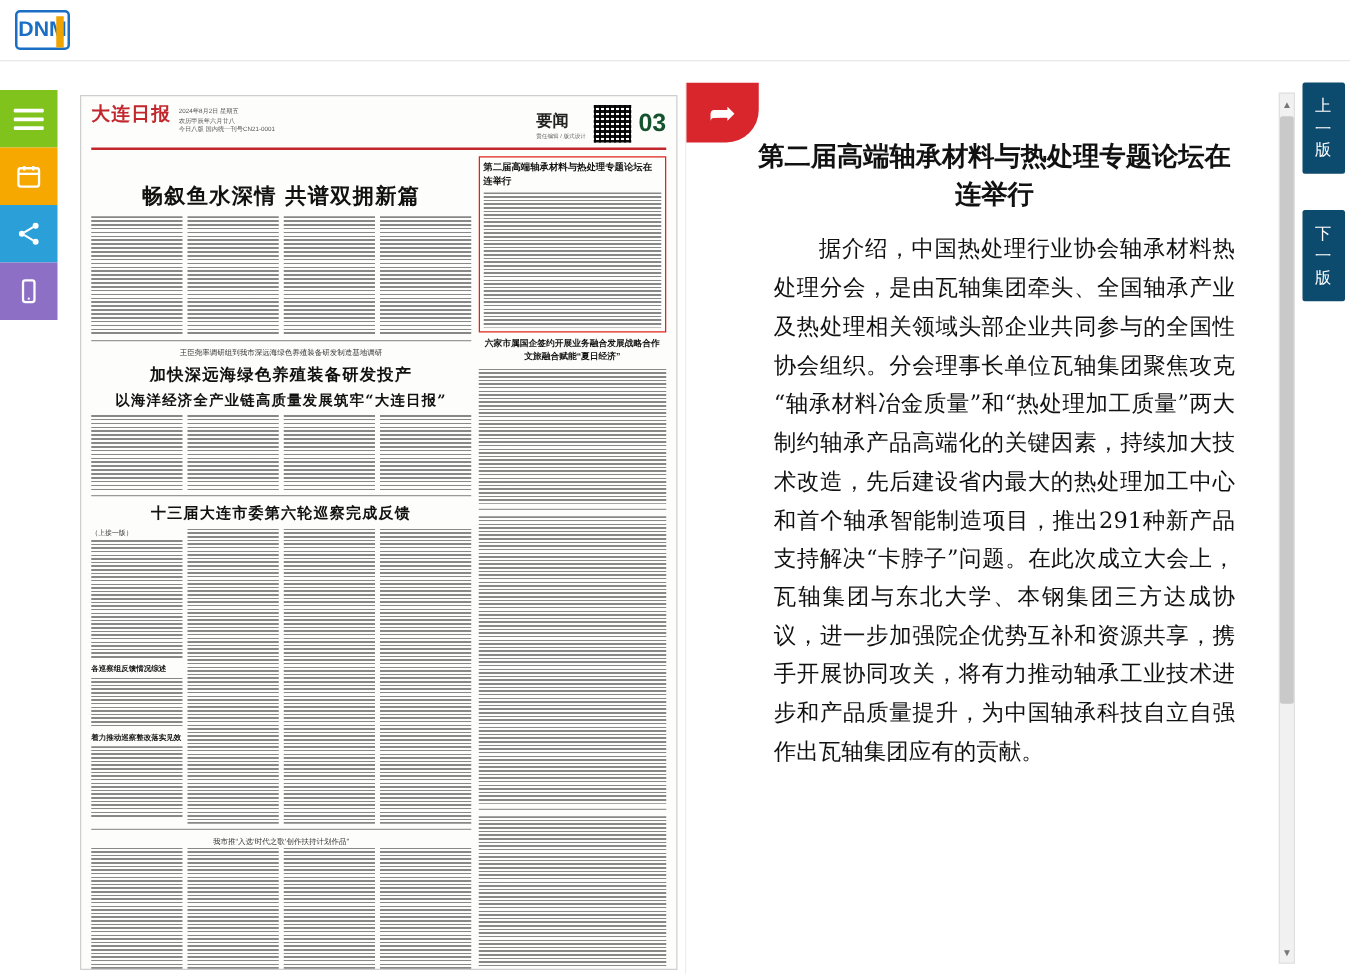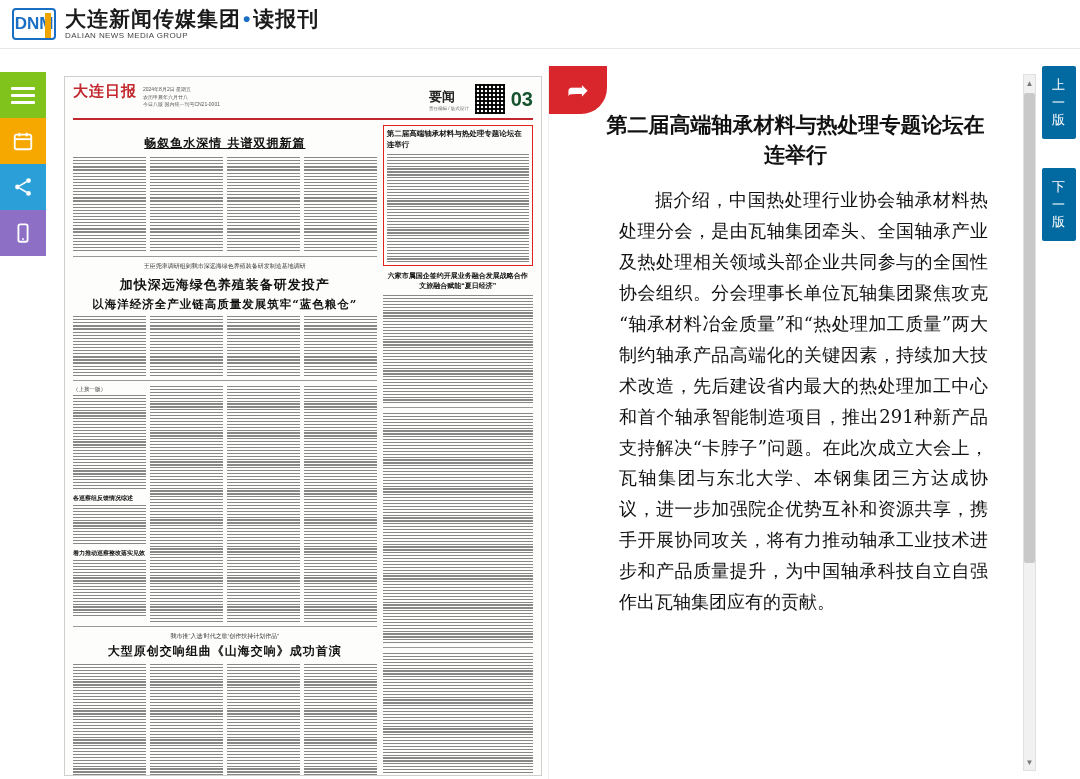--- a/index.html
+++ b/index.html
@@ -120,21 +120,21 @@
   .cols { display: flex; gap: 6px; }
   .col { flex: 1; }
   .col.wide { flex: 2.06; }
   .col.narrow { flex: 1.02; }
 
   .hl {
     font-family: "DejaVu Serif", serif;
     font-weight: bold; color: #111; text-align: center;
     letter-spacing: 1px;
   }
-  .hl.h1 { font-size: 12px; margin: 10px 0 5px; text-decoration: underline; }
+  .hl.h1 { font-size: 17px; margin: 20px 0 5px; }
   .hl.h2 { font-size: 13px; margin: 5px 0 4px; line-height: 1.4; }
   .hl.h3 { font-size: 12px; margin: 5px 0 4px; }
 
   
   .tx {
     --lh: 3.1px;
     background: repeating-linear-gradient(
       180deg, #5a5a5a 0 1.25px, rgba(0,0,0,0) 1.25px var(--lh));
     opacity: .72;
   }
@@ -212,45 +212,41 @@
     color: #777; font-size: 8px;
     cursor: pointer;
   }
   .scroll-arrow.up { top: 0; }
   .scroll-arrow.down { bottom: 0; }
 
   
   .pagebtn {
     position: absolute; right: 4px;
     width: 34px;
-    background: #0369a1;
+    background: #0c4a6e;
     color: #fff;
     font-size: 13px;
     line-height: 1.35;
     text-align: center;
     padding: 10px 6px;
     letter-spacing: 1px;
     cursor: pointer;
     border-radius: 2px;
   }
   .pagebtn.prev { top: 66px; }
   .pagebtn.next { top: 168px; text-align: center; }
 </style>
 </head>
 <body>
 
 <div class="header">
   <div class="logo-mark">
     <span>DNM</span>
     <i class="bar"></i>
   </div>
-  <div class="logo-cn">
-    <span>大连新闻传媒集团</span><span class="logo-dot">•</span><span class="logo-sub">读报刊</span>
-    <span class="logo-en">DALIAN NEWS MEDIA GROUP</span>
-  </div>
 </div>
 
 <div class="rail">
   <div class="rail-btn green">
     <span class="rail-ico hamb">
       <span></span>
         <span></span>
         <span></span>
     </span>
   </div>
@@ -310,29 +306,30 @@
         <div class="minicols">
           <div class="tx" style="height:95px"></div>
           <div class="tx" style="height:95px"></div>
           <div class="tx" style="height:95px"></div>
           <div class="tx" style="height:95px"></div>
         </div>
 
         <div class="rule thin"></div>
         <div style="text-align:center;font-size:6px;color:#333;margin-bottom:2px">王臣尧率调研组到我市深远海绿色养殖装备研发制造基地调研</div>
         <div class="hl h2">加快深远海绿色养殖装备研发投产</div>
-        <div class="hl h2" style="font-size:11.5px;margin-top:-2px">以海洋经济全产业链高质量发展筑牢“蓝色粮仓”</div>
+        <div class="hl h2" style="font-size:11.5px;margin-top:-2px">以海洋经济全产业链高质量发展筑牢“大连日报”</div>
         <div class="minicols">
           <div class="tx" style="height:60px"></div>
           <div class="tx" style="height:60px"></div>
           <div class="tx" style="height:60px"></div>
           <div class="tx" style="height:60px"></div>
         </div>
 
         <div class="rule thin"></div>
+        <div class="hl h3">十三届大连市委第六轮巡察完成反馈</div>
         <div class="minicols">
           <div>
             <div style="font-size:5.5px;color:#333;margin-bottom:2px">（上接一版）</div>
             <div class="tx s" style="height:95px"></div>
             <div style="font-size:6px;font-weight:bold;color:#111;margin:4px 0 2px">各巡察组反馈情况综述</div>
             <div class="tx s" style="height:40px"></div>
             <div style="font-size:6px;font-weight:bold;color:#111;margin:4px 0 2px">着力推动巡察整改落实见效</div>
             <div class="tx s" style="height:58px"></div>
           </div>
           <div>
@@ -341,21 +338,20 @@
           <div>
             <div class="tx s" style="height:236px"></div>
           </div>
           <div>
             <div class="tx s" style="height:236px"></div>
           </div>
         </div>
 
         <div class="rule thin"></div>
         <div style="text-align:center;font-size:6px;color:#333">我市推“入选‘时代之歌’创作扶持计划作品”</div>
-        <div class="hl h3" style="margin-top:2px">大型原创交响组曲《山海交响》成功首演</div>
         <div class="minicols">
           <div class="tx s" style="height:120px"></div>
           <div class="tx s" style="height:120px"></div>
           <div class="tx s" style="height:120px"></div>
           <div class="tx s" style="height:120px"></div>
         </div>
       </div>
 
       <div class="col narrow">
         <div class="redbox">

